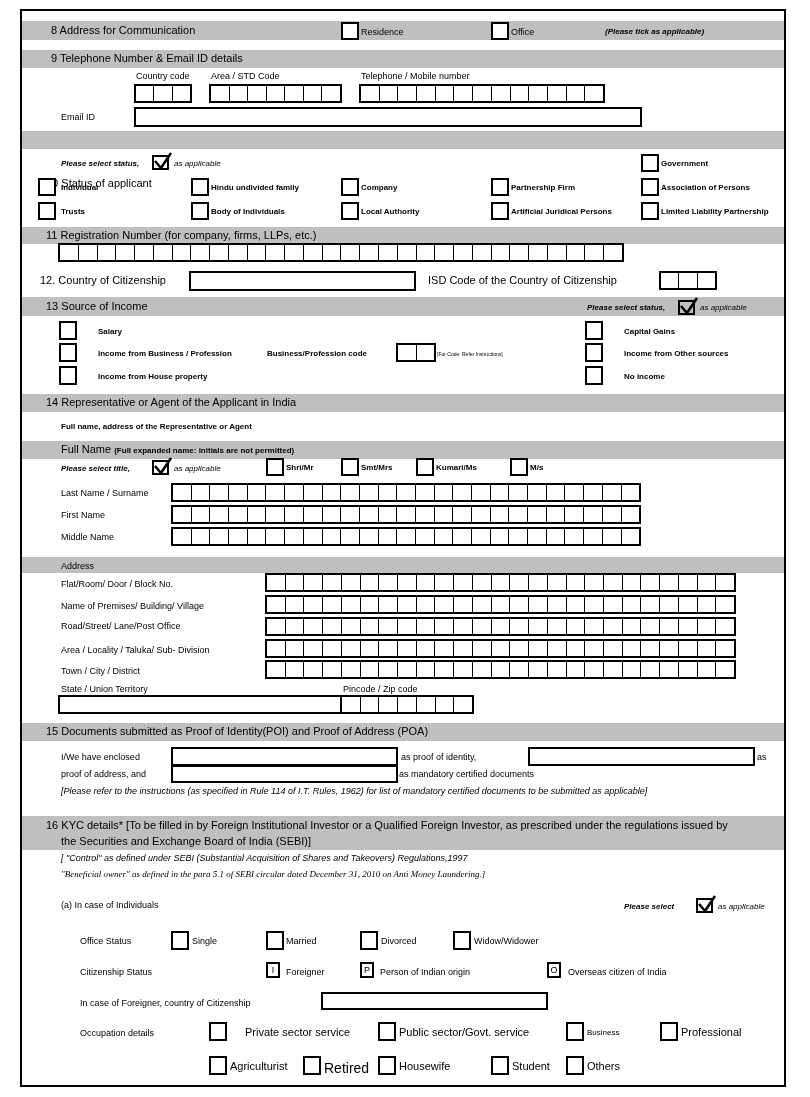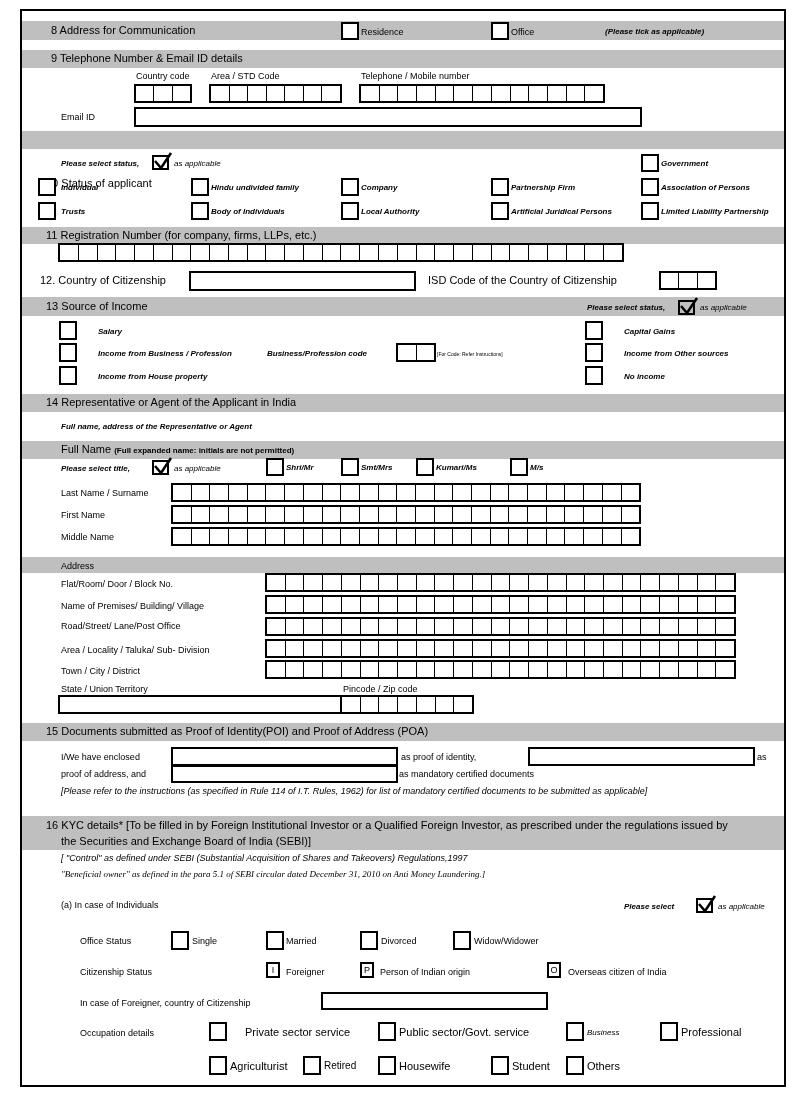--- a/index.html
+++ b/index.html
@@ -1,21 +1,21 @@
 <!DOCTYPE html>
 <html><head>
 <meta charset="utf-8">
 <style>
   html,body{margin:0;padding:0;background:#fff;}
   body{width:810px;height:1097px;position:relative;overflow:hidden;font-family:"Liberation Sans",sans-serif;color:#000;}
   .frame{position:absolute;left:20px;top:9px;width:766px;height:1078px;border:2px solid #000;border-top:2px solid #000;box-sizing:border-box;}
   .band{position:absolute;left:22px;width:762px;background:#bfbfbf;}
   .hdr{position:absolute;font-size:11px;white-space:nowrap;}
   .lbl{position:absolute;font-size:9px;white-space:nowrap;}
-  .lbl8{position:absolute;font-size:8px;white-space:nowrap;font-style:italic;}
+  .lbl8{position:absolute;font-size:8px;white-space:nowrap;}
   .it{font-style:italic;text-align:center;}
   .b{font-weight:bold;}
   .cb{position:absolute;width:18px;height:18px;border:2px solid #000;box-sizing:border-box;background:#fff;}
   .cbs{position:absolute;width:14px;height:16px;border:2px solid #000;box-sizing:border-box;background:#fff;font-size:9px;text-align:center;line-height:12px;}
   .boxrow{position:absolute;display:flex;border:2px solid #000;box-sizing:border-box;background:#fff;}
   .boxrow span{flex:1;border-right:1.5px solid #000;}
   .boxrow span:last-child{border-right:none;}
   .field{position:absolute;border:2px solid #000;box-sizing:border-box;background:#fff;}
   .tick{position:absolute;width:22px;height:18px;}
 </style>
@@ -487,19 +487,19 @@
 <div class="cb" style="left:378px;top:1022px;height:19px;"></div>
 <div class="lbl" style="left:399px;top:1026px;font-size:11px;">Public  sector/Govt. service</div>
 <div class="cb" style="left:566px;top:1022px;height:19px;"></div>
 <div class="lbl8" style="left:587px;top:1028px;">Business</div>
 <div class="cb" style="left:660px;top:1022px;height:19px;"></div>
 <div class="lbl" style="left:681px;top:1026px;font-size:11px;">Professional</div>
 
 <div class="cb" style="left:209px;top:1056px;height:19px;"></div>
 <div class="lbl" style="left:230px;top:1060px;font-size:11px;">Agriculturist</div>
 <div class="cb" style="left:303px;top:1056px;height:19px;"></div>
-<div class="lbl" style="left:324px;top:1060px;font-size:10px;">Retired</div>
+<div class="lbl" style="left:324px;top:1060px;font-size:14px;">Retired</div>
 <div class="cb" style="left:378px;top:1056px;height:19px;"></div>
 <div class="lbl" style="left:399px;top:1060px;font-size:11px;">Housewife</div>
 <div class="cb" style="left:491px;top:1056px;height:19px;"></div>
 <div class="lbl" style="left:512px;top:1060px;font-size:11px;">Student</div>
 <div class="cb" style="left:566px;top:1056px;height:19px;"></div>
 <div class="lbl" style="left:587px;top:1060px;font-size:11px;">Others</div>
 
 </body></html>

